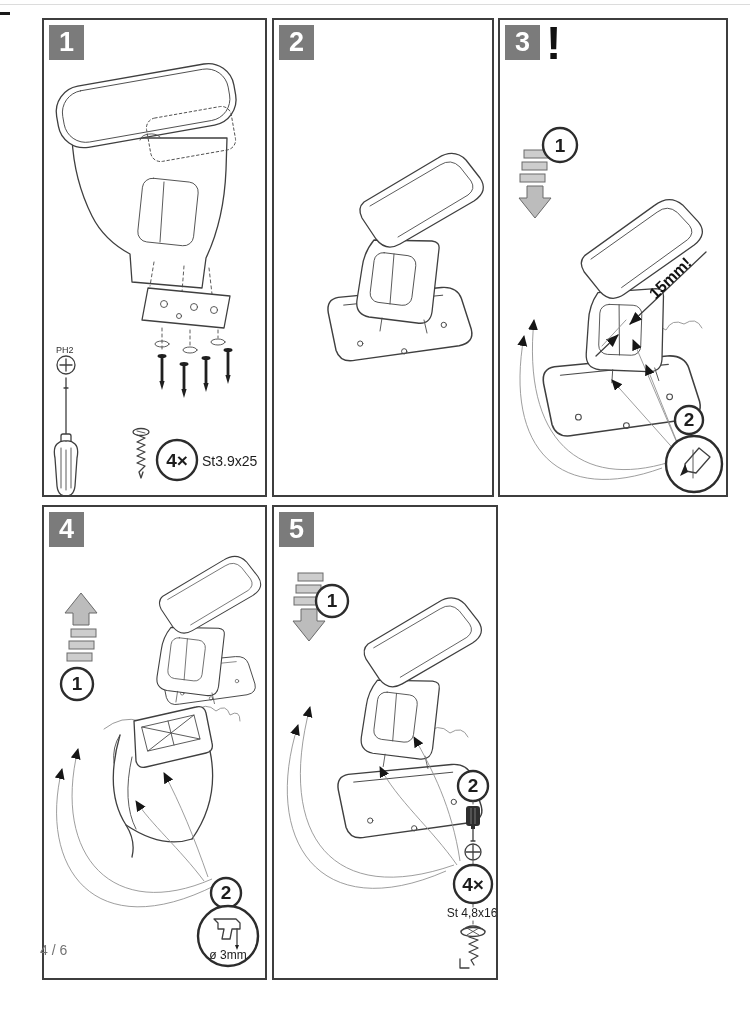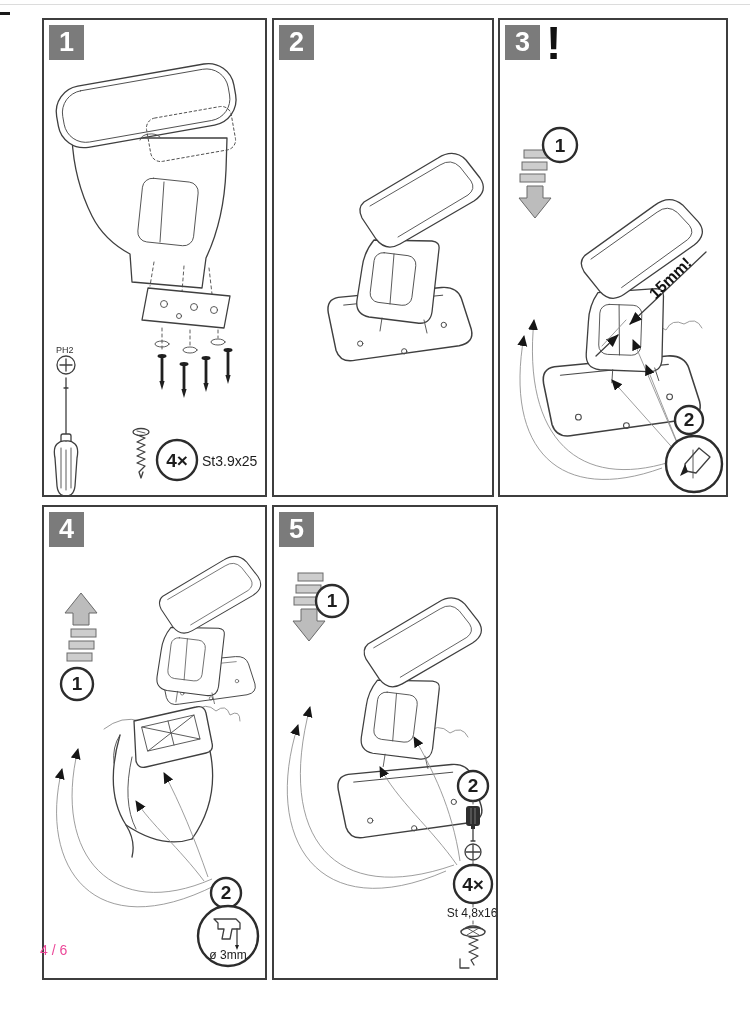--- a/index.html
+++ b/index.html
@@ -9,21 +9,21 @@
   .top-dash{position:absolute;left:0;top:12px;width:10px;height:3px;background:#1a1a1a;}
   .panel{position:absolute;border:2px solid #3e3e3e;background:#fff;box-sizing:border-box;}
   .p1{left:42px;top:18px;width:225px;height:479px;}
   .p2{left:272px;top:18px;width:222px;height:479px;}
   .p3{left:498px;top:18px;width:230px;height:479px;}
   .p4{left:42px;top:505px;width:225px;height:475px;}
   .p5{left:272px;top:505px;width:226px;height:475px;}
   .badge{position:absolute;left:5px;top:5px;width:35px;height:35px;background:#7b7b7b;
          color:#fff;font-size:27px;font-weight:bold;text-align:center;line-height:35px;z-index:3;}
   .warn{position:absolute;left:46px;top:-4px;font-size:46px;font-weight:800;color:#111;z-index:3;}
-  .pageno{position:absolute;left:40px;top:942px;font-size:14px;color:#ec4899;}
+  .pageno{position:absolute;left:40px;top:942px;font-size:14px;color:#737373;}
   .panel svg{position:absolute;left:0;top:0;}
   
   .ln{fill:none;stroke:#3f3f3f;stroke-width:1.3;stroke-linecap:round;stroke-linejoin:round;}
   .lnf{fill:#fff;stroke:#3f3f3f;stroke-width:1.3;stroke-linejoin:round;}
   .thin{fill:none;stroke:#4a4a4a;stroke-width:.9;stroke-linecap:round;stroke-linejoin:round;}
   .ctx{fill:none;stroke:#8f8f8f;stroke-width:.9;stroke-linecap:round;}
   .lead{fill:none;stroke:#8d8d8d;stroke-width:.85;}
   .dsh{stroke-dasharray:3 3;}
   .dt{stroke-dasharray:2.5 2.5;}
   .blk{fill:#1f1f1f;stroke:none;}

